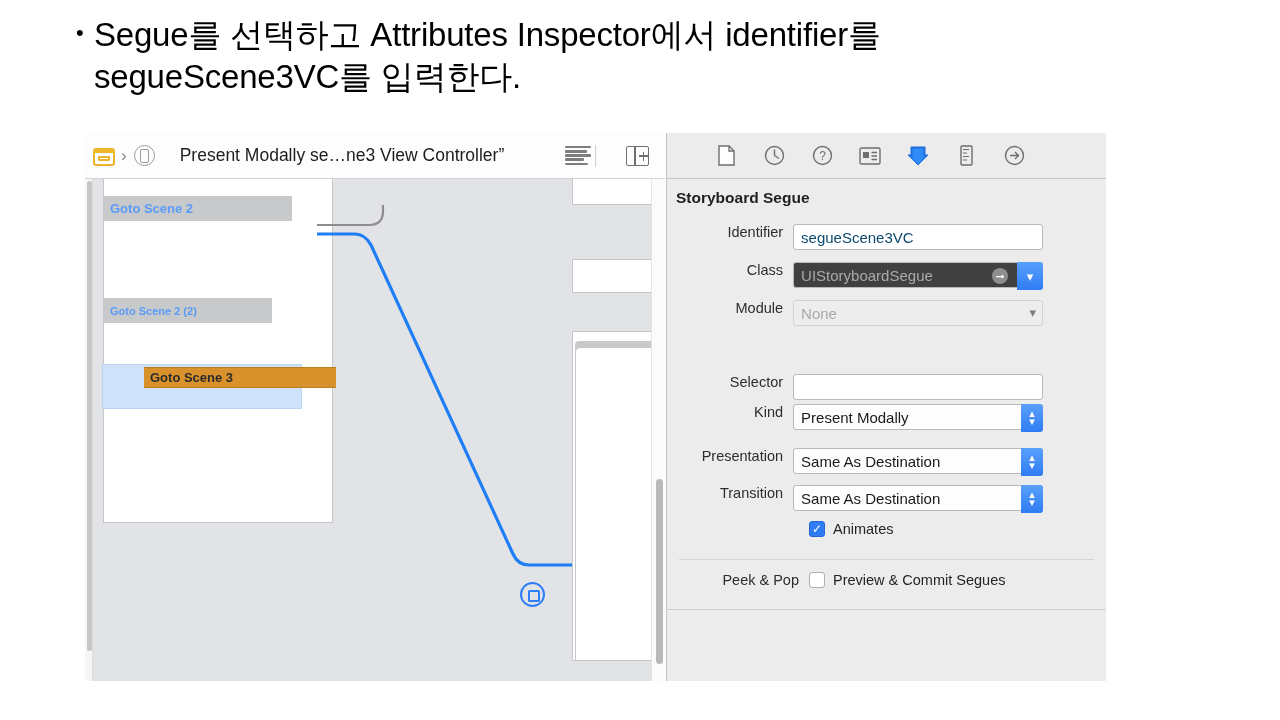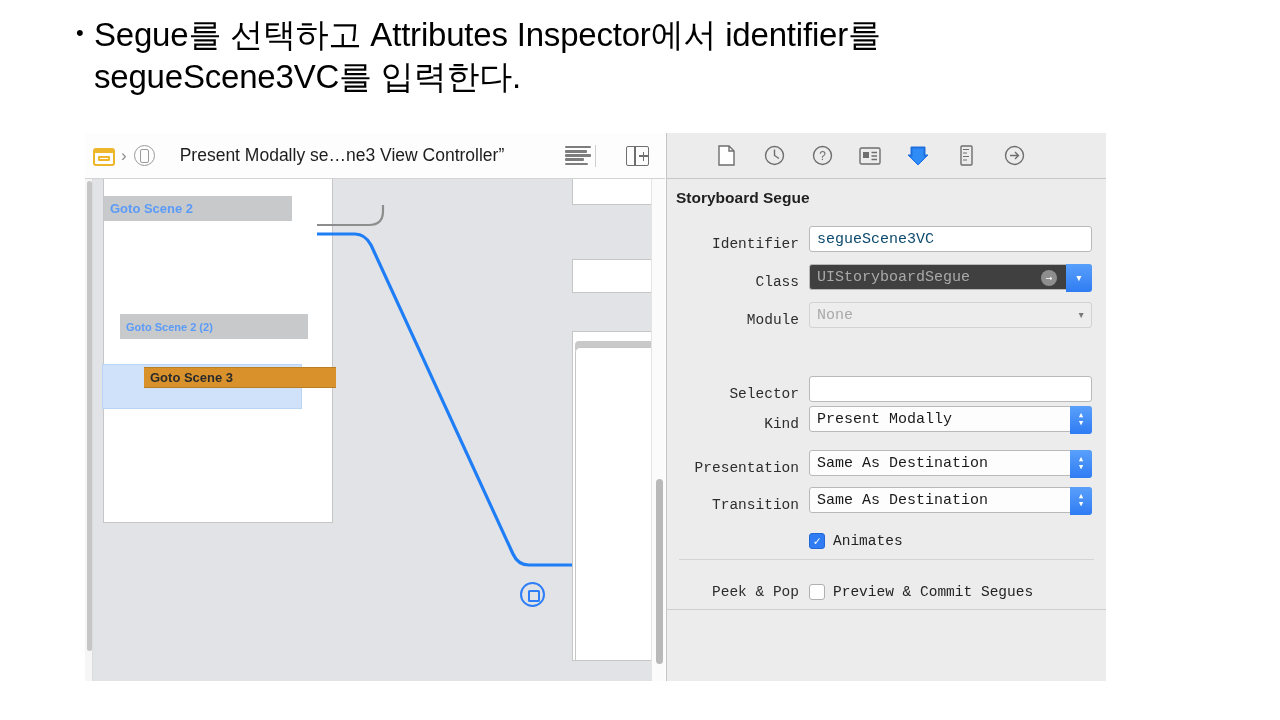--- a/index.html
+++ b/index.html
@@ -264,23 +264,23 @@
   #inspector-footer {
     position: absolute; top: 478px; left: 0;
     width: 439px; height: 70px;
     background: #ececec;
   }
   #insp-title {
     position: absolute; left: 9px; top: 9px;
     font-size: 15.5px; font-weight: bold; color: #1f1f1f;
   }
   .row {
-    position: absolute; left: 0; width: 439px;
+    position: absolute; left: 0; width: 376px;
     height: 28px;
-    display: flex; align-items: flex-end; font-family: Liberation Mono, monospace;
+    display: flex; align-items: flex-start;
   }
   .row .lbl {
     width: 142px; text-align: right;
     padding-right: 10px;
     font-size: 14.5px; color: #2d2d2d;
     font-weight: 500;
   }
   .fld {
     height: 26px; background: #ffffff;
     border: 1px solid #b9b9b9; border-radius: 3px;
@@ -380,21 +380,21 @@
 
     <div id="canvas-left-rail">
       <div id="canvas-left-thumb"></div>
     </div>
 
     <div id="scene-card">
       <div id="sel-halo"></div>
       <div class="tv-cell" style="top:22px;width:188px;font-size:13px;">
         <span>Goto Scene 2</span>
       </div>
-      <div class="tv-cell" style="top:140px;width:188px;font-size:11px;margin-left:16px;">
+      <div class="tv-cell" style="top:124px;width:168px;font-size:11px;">
         <span>Goto Scene 2 (2)</span>
       </div>
       <div class="tv-cell sel" style="top:193px;width:192px;font-size:13px;height:21px;margin-left:40px;">
         <span>Goto Scene 3</span>
       </div>
     </div>
 
     <svg id="rel-curve" viewBox="0 0 90 30">
       <path d="M0,20 H52 Q66,20 66,6 V0" fill="none" stroke="#8d8d8d" stroke-width="2.2"></path>
     </svg>

